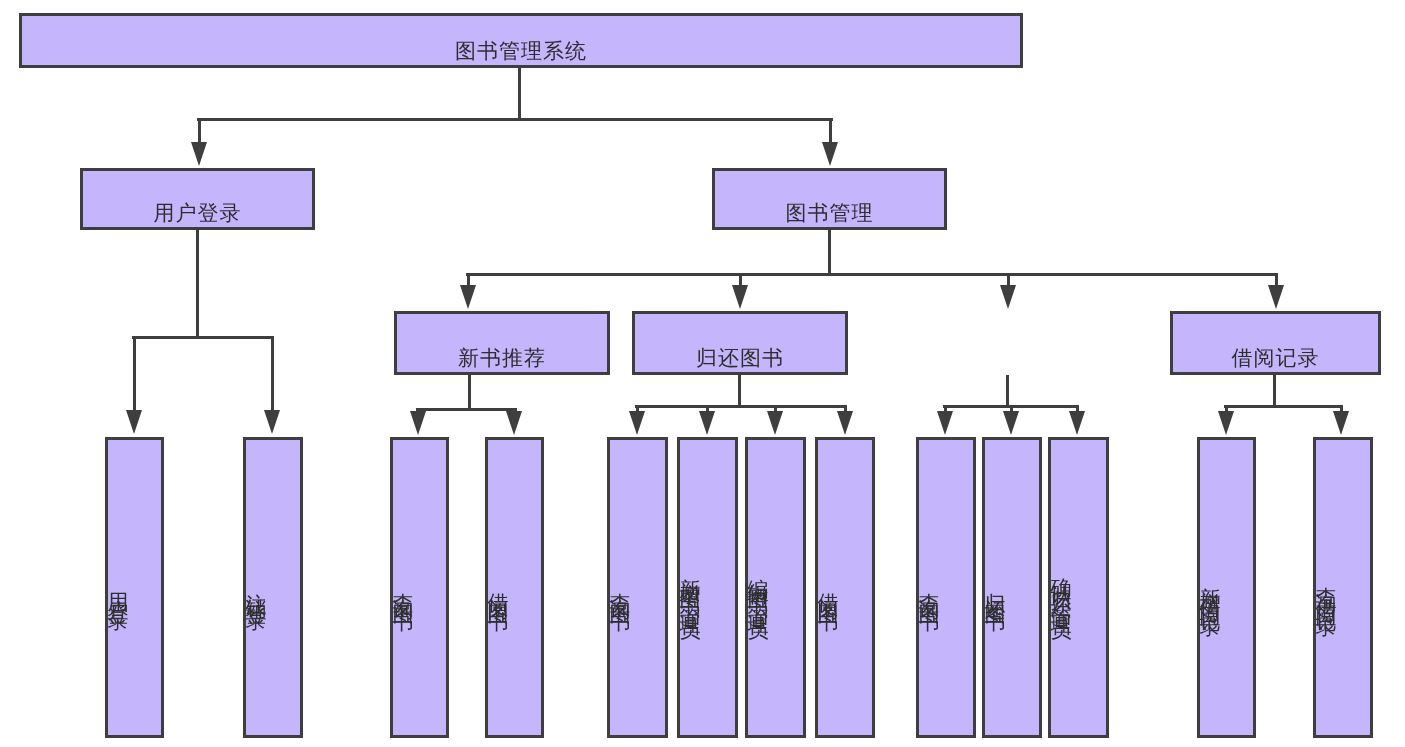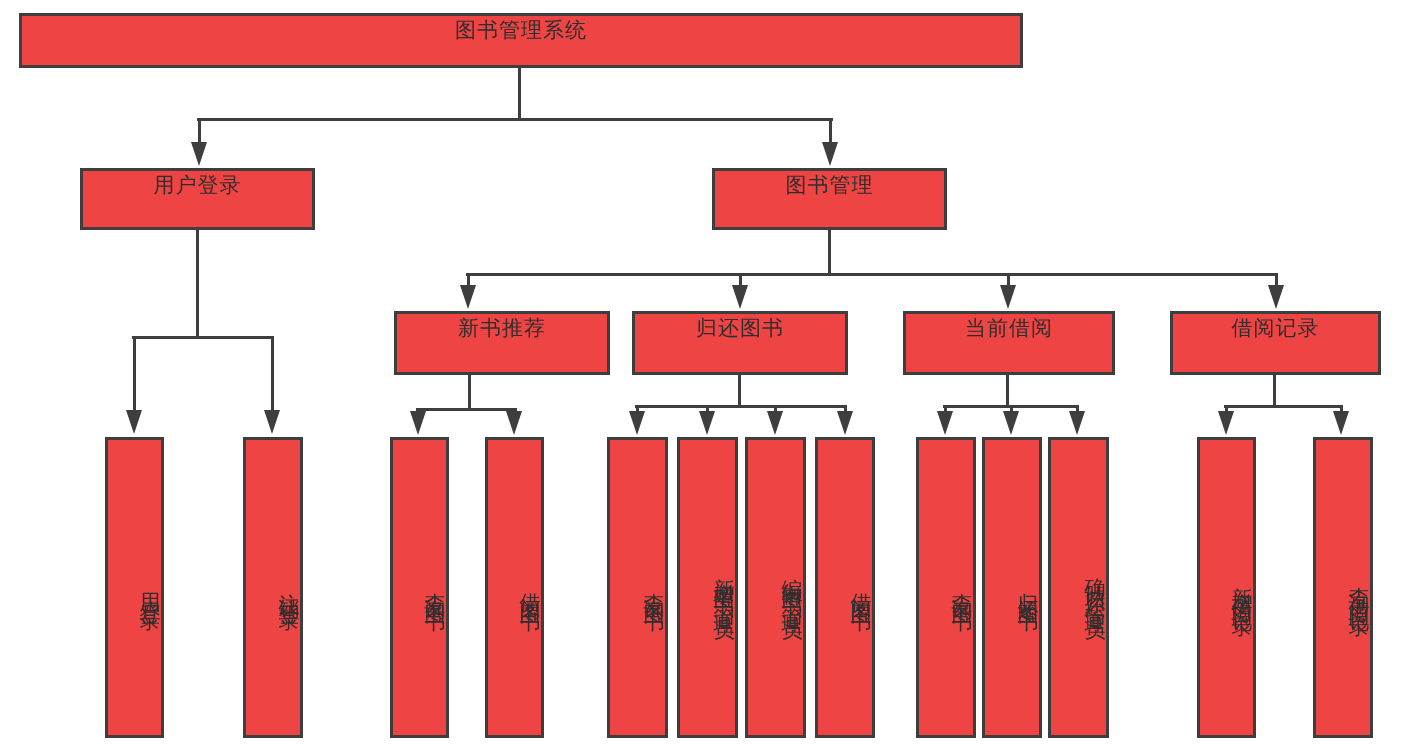--- a/index.html
+++ b/index.html
@@ -11,24 +11,24 @@
   #canvas {
     position: relative;
     width: 1405px;
     height: 747px;
     background: #ffffff;
     overflow: hidden;
   }
   .node {
     position: absolute;
     box-sizing: border-box;
-    background: #ef4444;
+    background: #c4b5fd;
     border: 3px solid #3e3e3e;
     display: flex;
-    align-items: flex-start;
+    align-items: flex-end;
     justify-content: center;
     color: #2e2e2e;
     font-size: 21px;
     letter-spacing: 1px;
     text-align: center;
     z-index: 2;
   }
   .leaf {
     writing-mode: vertical-rl;
     text-orientation: mixed;
@@ -110,23 +110,20 @@
   <div class="arrow" style="left:732px; top:276px; height:33px;"></div>
   <div class="arrow" style="left:1000px; top:276px; height:33px;"></div>
   <div class="arrow" style="left:1268px; top:276px; height:33px;"></div>
 
   <div class="node" style="left:362px; top:311px; width:216px; height:64px;margin-left:32px;">
     <span>新书推荐</span>
   </div>
   <div class="node" style="left:632px; top:311px; width:216px; height:64px;">
     <span>归还图书</span>
   </div>
-  <div class="node" style="left:903px; top:311px; width:212px; height:64px;">
-    <span>当前借阅</span>
-  </div>
   <div class="node" style="left:1170px; top:311px; width:211px; height:64px;">
     <span>借阅记录</span>
   </div>
 
   <div class="vline" style="left:468px; top:375px; height:36px;"></div>
   <div class="hline" style="left:416px; top:408px; width:101px;"></div>
   <div class="arrow" style="left:410px; top:411px; height:24px;"></div>
   <div class="arrow" style="left:506px; top:411px; height:24px;"></div>
 
   <div class="vline" style="left:738px; top:375px; height:33px;"></div>

